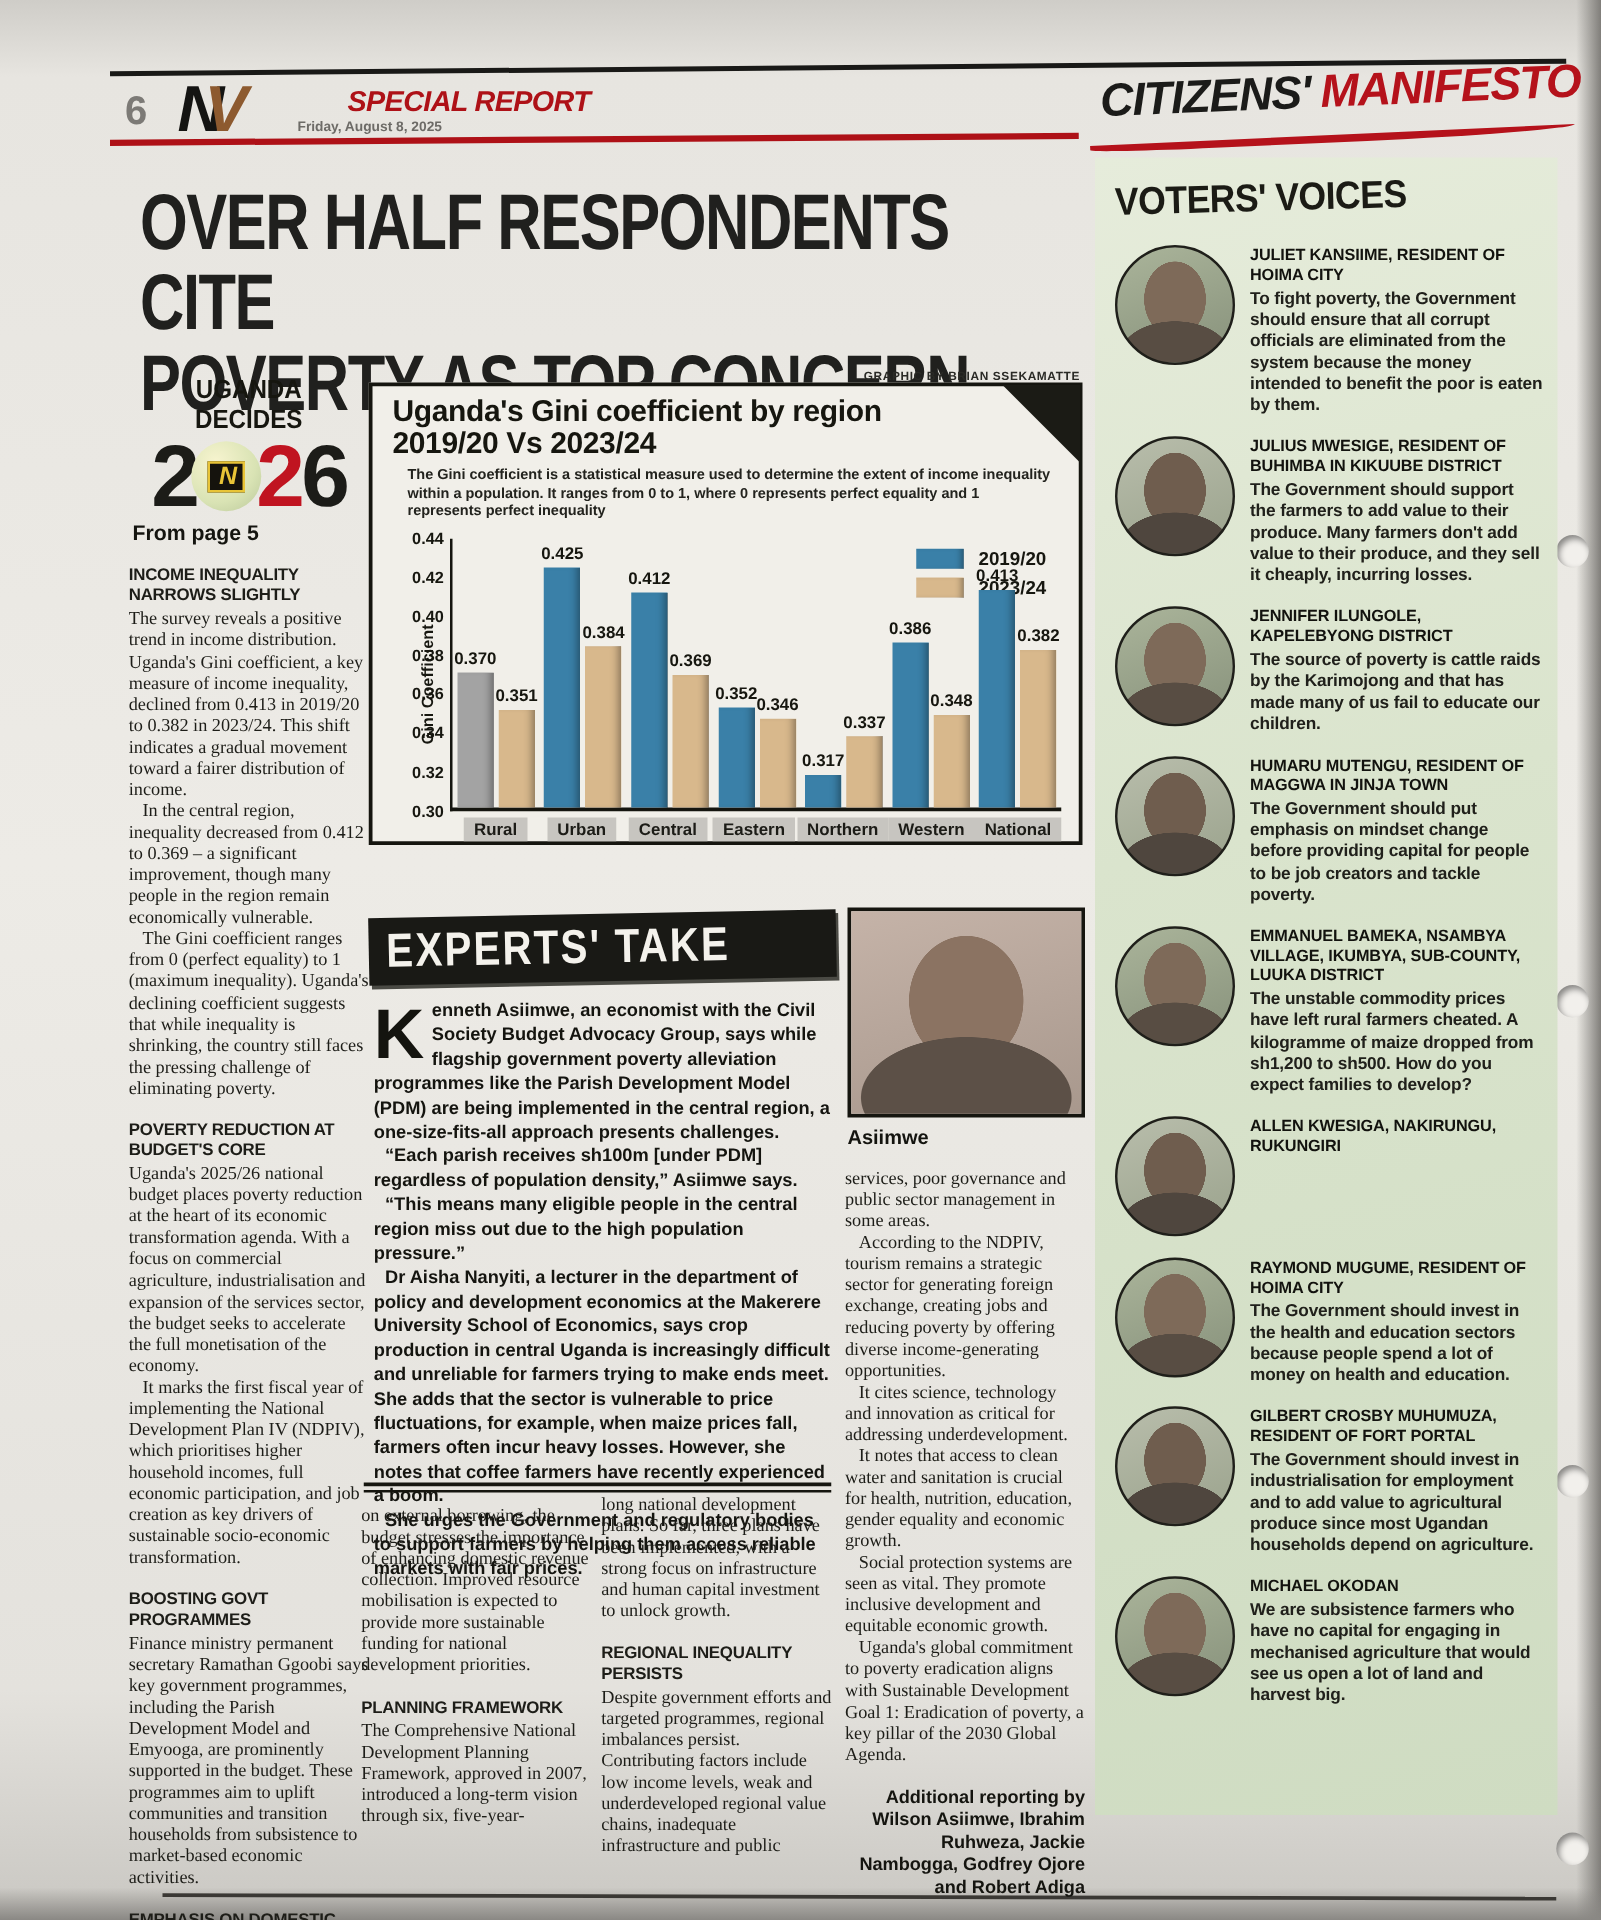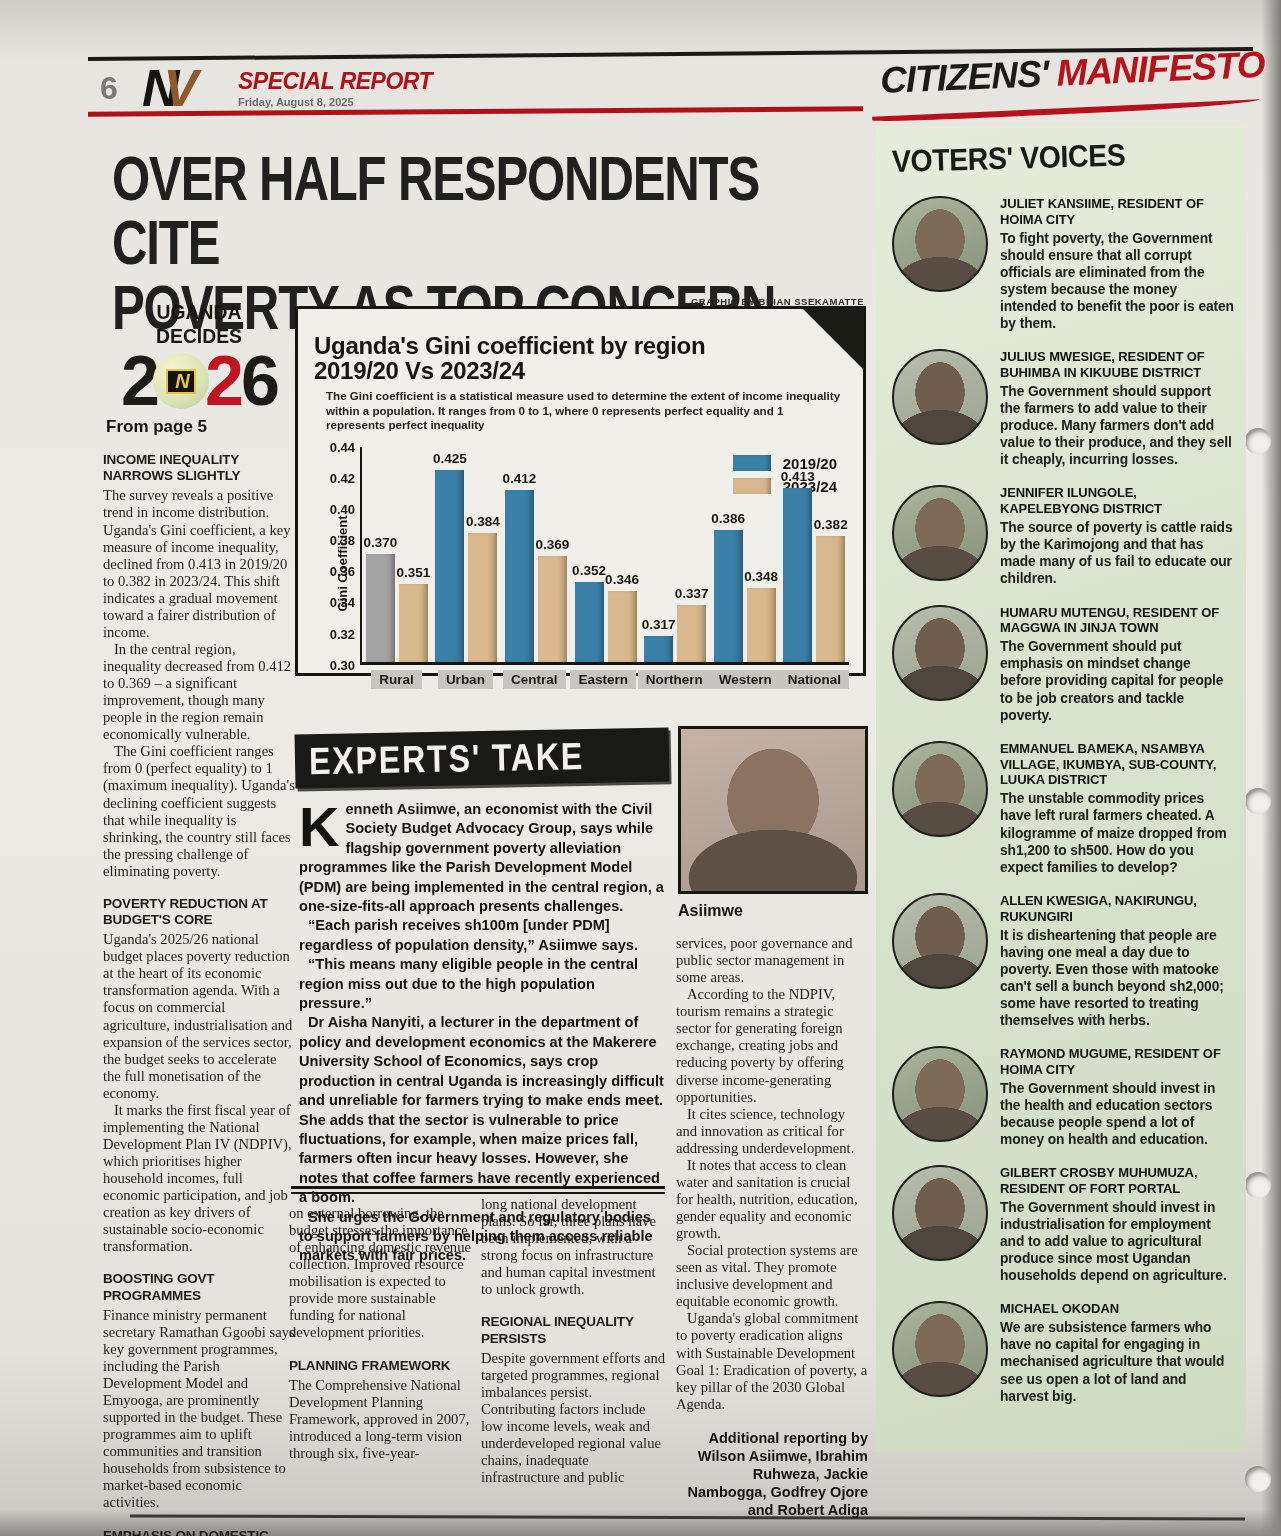--- a/index.html
+++ b/index.html
@@ -12,21 +12,21 @@
   .hole{position:absolute;right:10px;width:26px;height:26px;border-radius:50%;
         background:#f2f0ec;box-shadow:inset 2px 3px 5px rgba(0,0,0,.45);}
 
   
   .rule-top{position:absolute;top:52px;left:88px;width:1165px;height:4px;background:#191917;transform:rotate(-.5deg);}
   .rule-red{position:absolute;top:109px;left:88px;width:775px;height:5px;background:#ae1117;transform:rotate(-.4deg);}
   .pgnum{position:absolute;top:70px;left:100px;font-size:32px;color:#7c7a76;font-weight:bold;}
   .nv{position:absolute;top:62px;left:142px;font-size:52px;font-weight:900;font-style:italic;line-height:1;color:#141412;}
   .nv .v{color:#8d5a2f;margin-left:-16px;}
   .sect{position:absolute;top:70px;left:238px;line-height:1;}
-  .sect .t{font-size:23px;font-weight:900;font-style:italic;color:#ae1117;letter-spacing:-.5px;}
+  .sect .t{font-size:23px;font-weight:900;font-style:italic;color:#ae1117;letter-spacing:-.5px;margin-left:40px;}
   .sect .d{font-size:11px;font-weight:bold;color:#6d6b67;margin-top:4px;}
   .citizens{position:absolute;top:52px;left:880px;transform:rotate(-2.4deg);white-space:nowrap;}
   .citizens .c1{font-size:37px;font-weight:900;font-style:italic;color:#1b1b19;letter-spacing:-1px;}
   .citizens .c2{font-size:37px;font-weight:900;font-style:italic;color:#b5121b;letter-spacing:-1px;margin-left:8px;}
   .swoosh{position:absolute;top:108px;left:872px;width:388px;height:6px;background:#b5121b;
           border-radius:0 0 100% 60%/0 0 14px 6px;transform:rotate(-2.6deg);}
 
   
   .headline{position:absolute;top:146px;left:112px;width:920px;font-size:63px;font-weight:900;color:#20201e;
             line-height:1.02;letter-spacing:-1.5px;transform:scaleX(.78);transform-origin:left top;}
@@ -41,21 +41,21 @@
   .frompage{position:absolute;top:417px;left:106px;font-size:17px;font-weight:bold;color:#14140f;}
   .leftcol{position:absolute;top:452px;left:103px;width:192px;color:#1d1d18;}
   .lc-head{font-size:13.5px;font-weight:900;line-height:1.2;margin:16px 0 3px;letter-spacing:-.2px;}
   .leftcol p,.flowcol p{font-family:"Liberation Serif",serif;font-size:14.6px;line-height:1.17;margin:0;}
   .leftcol p+p,.flowcol p+p{text-indent:11px;}
 
   
   .credit{position:absolute;top:296px;left:580px;width:284px;text-align:right;font-size:9.5px;font-weight:bold;color:#2a2a26;letter-spacing:.5px;}
   .chart-card{position:absolute;top:306px;left:295px;width:571px;height:370px;background:#f1efe9;border:3px solid #15150f;box-sizing:border-box;}
   .chart-card .corner{position:absolute;top:-1px;right:-1px;width:0;height:0;border-top:62px solid #1b1b15;border-left:62px solid transparent;}
-  .ct{padding:24px 16px 0 16px;font-size:24px;font-weight:900;line-height:1.05;color:#16160f;letter-spacing:-.3px;}
+  .ct{padding:8px 16px 0 16px;font-size:24px;font-weight:900;line-height:1.05;color:#16160f;letter-spacing:-.3px;}
   .cs{padding:6px 16px 0 28px;font-size:11.6px;font-weight:bold;line-height:1.25;color:#23231e;width:92%;}
   .chart-body{display:flex;margin:14px 14px 0 10px;height:218px;}
   .y-axis{position:relative;width:52px;}
   .ylabel{position:absolute;left:-14px;top:50%;transform:rotate(-90deg) translateX(0);transform-origin:center;
           font-size:13px;font-weight:900;white-space:nowrap;color:#16160f;}
   .ytick{position:absolute;right:5px;transform:translateY(-50%);font-size:13px;font-weight:900;color:#16160f;}
   .plot{flex:1;position:relative;border-bottom:3px solid #15150f;border-left:2px solid #15150f;display:flex;}
   .bar-group{flex:1;display:flex;align-items:flex-end;justify-content:center;gap:4px;height:100%;}
   .bar{width:29px;position:relative;box-shadow:inset -7px 0 7px -5px rgba(0,0,0,.4);}
   .bar-val{position:absolute;top:-19px;left:50%;transform:translateX(-50%);font-size:13.5px;font-weight:900;color:#16160f;white-space:nowrap;}
@@ -343,21 +343,20 @@
       <div class="vphoto"></div>
       <div class="vtext">
         <div class="vname">EMMANUEL BAMEKA, NSAMBYA VILLAGE, IKUMBYA, SUB-COUNTY, LUUKA DISTRICT</div>
         <div class="vquote">The unstable commodity prices have left rural farmers cheated. A kilogramme of maize dropped from sh1,200 to sh500. How do you expect families to develop?</div>
       </div>
     </div>
     <div class="voter">
       <div class="vphoto"></div>
       <div class="vtext">
         <div class="vname">ALLEN KWESIGA, NAKIRUNGU, RUKUNGIRI</div>
-        <div class="vquote">It is disheartening that people are having one meal a day due to poverty. Even those with matooke can't sell a bunch beyond sh2,000; some have resorted to treating themselves with herbs.</div>
       </div>
     </div>
     <div class="voter">
       <div class="vphoto"></div>
       <div class="vtext">
         <div class="vname">RAYMOND MUGUME, RESIDENT OF HOIMA CITY</div>
         <div class="vquote">The Government should invest in the health and education sectors because people spend a lot of money on health and education.</div>
       </div>
     </div>
     <div class="voter">

